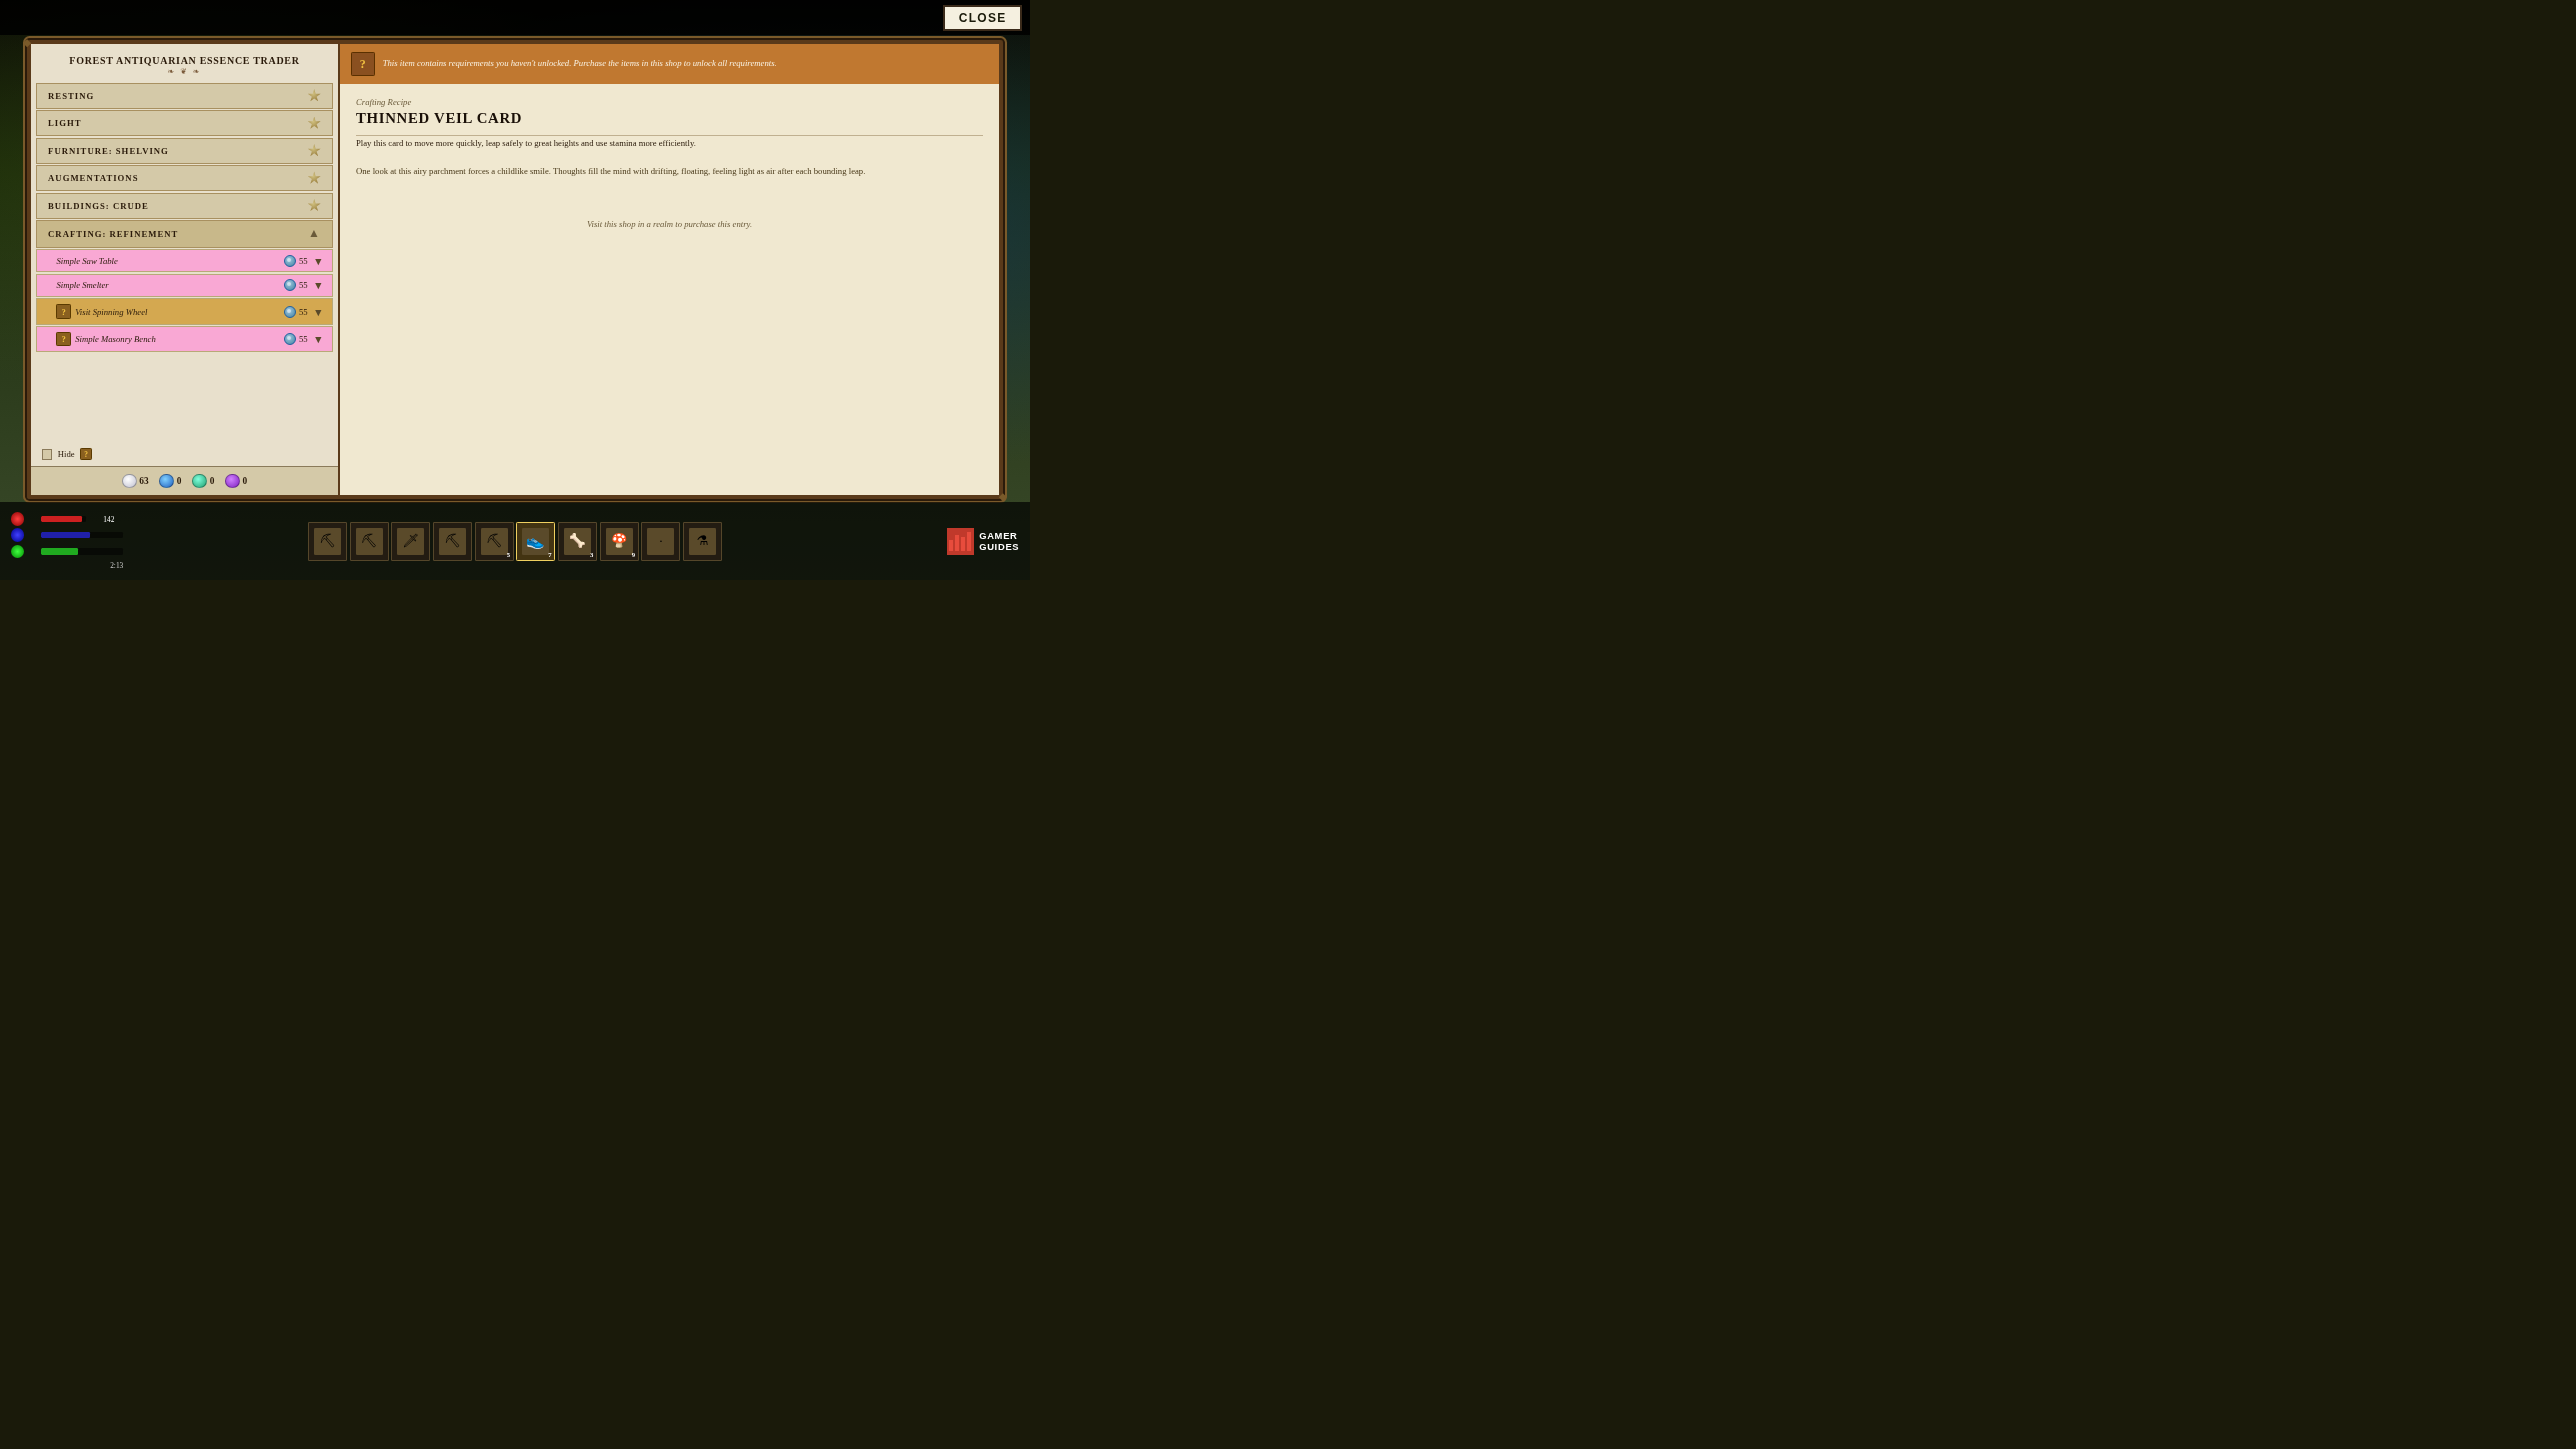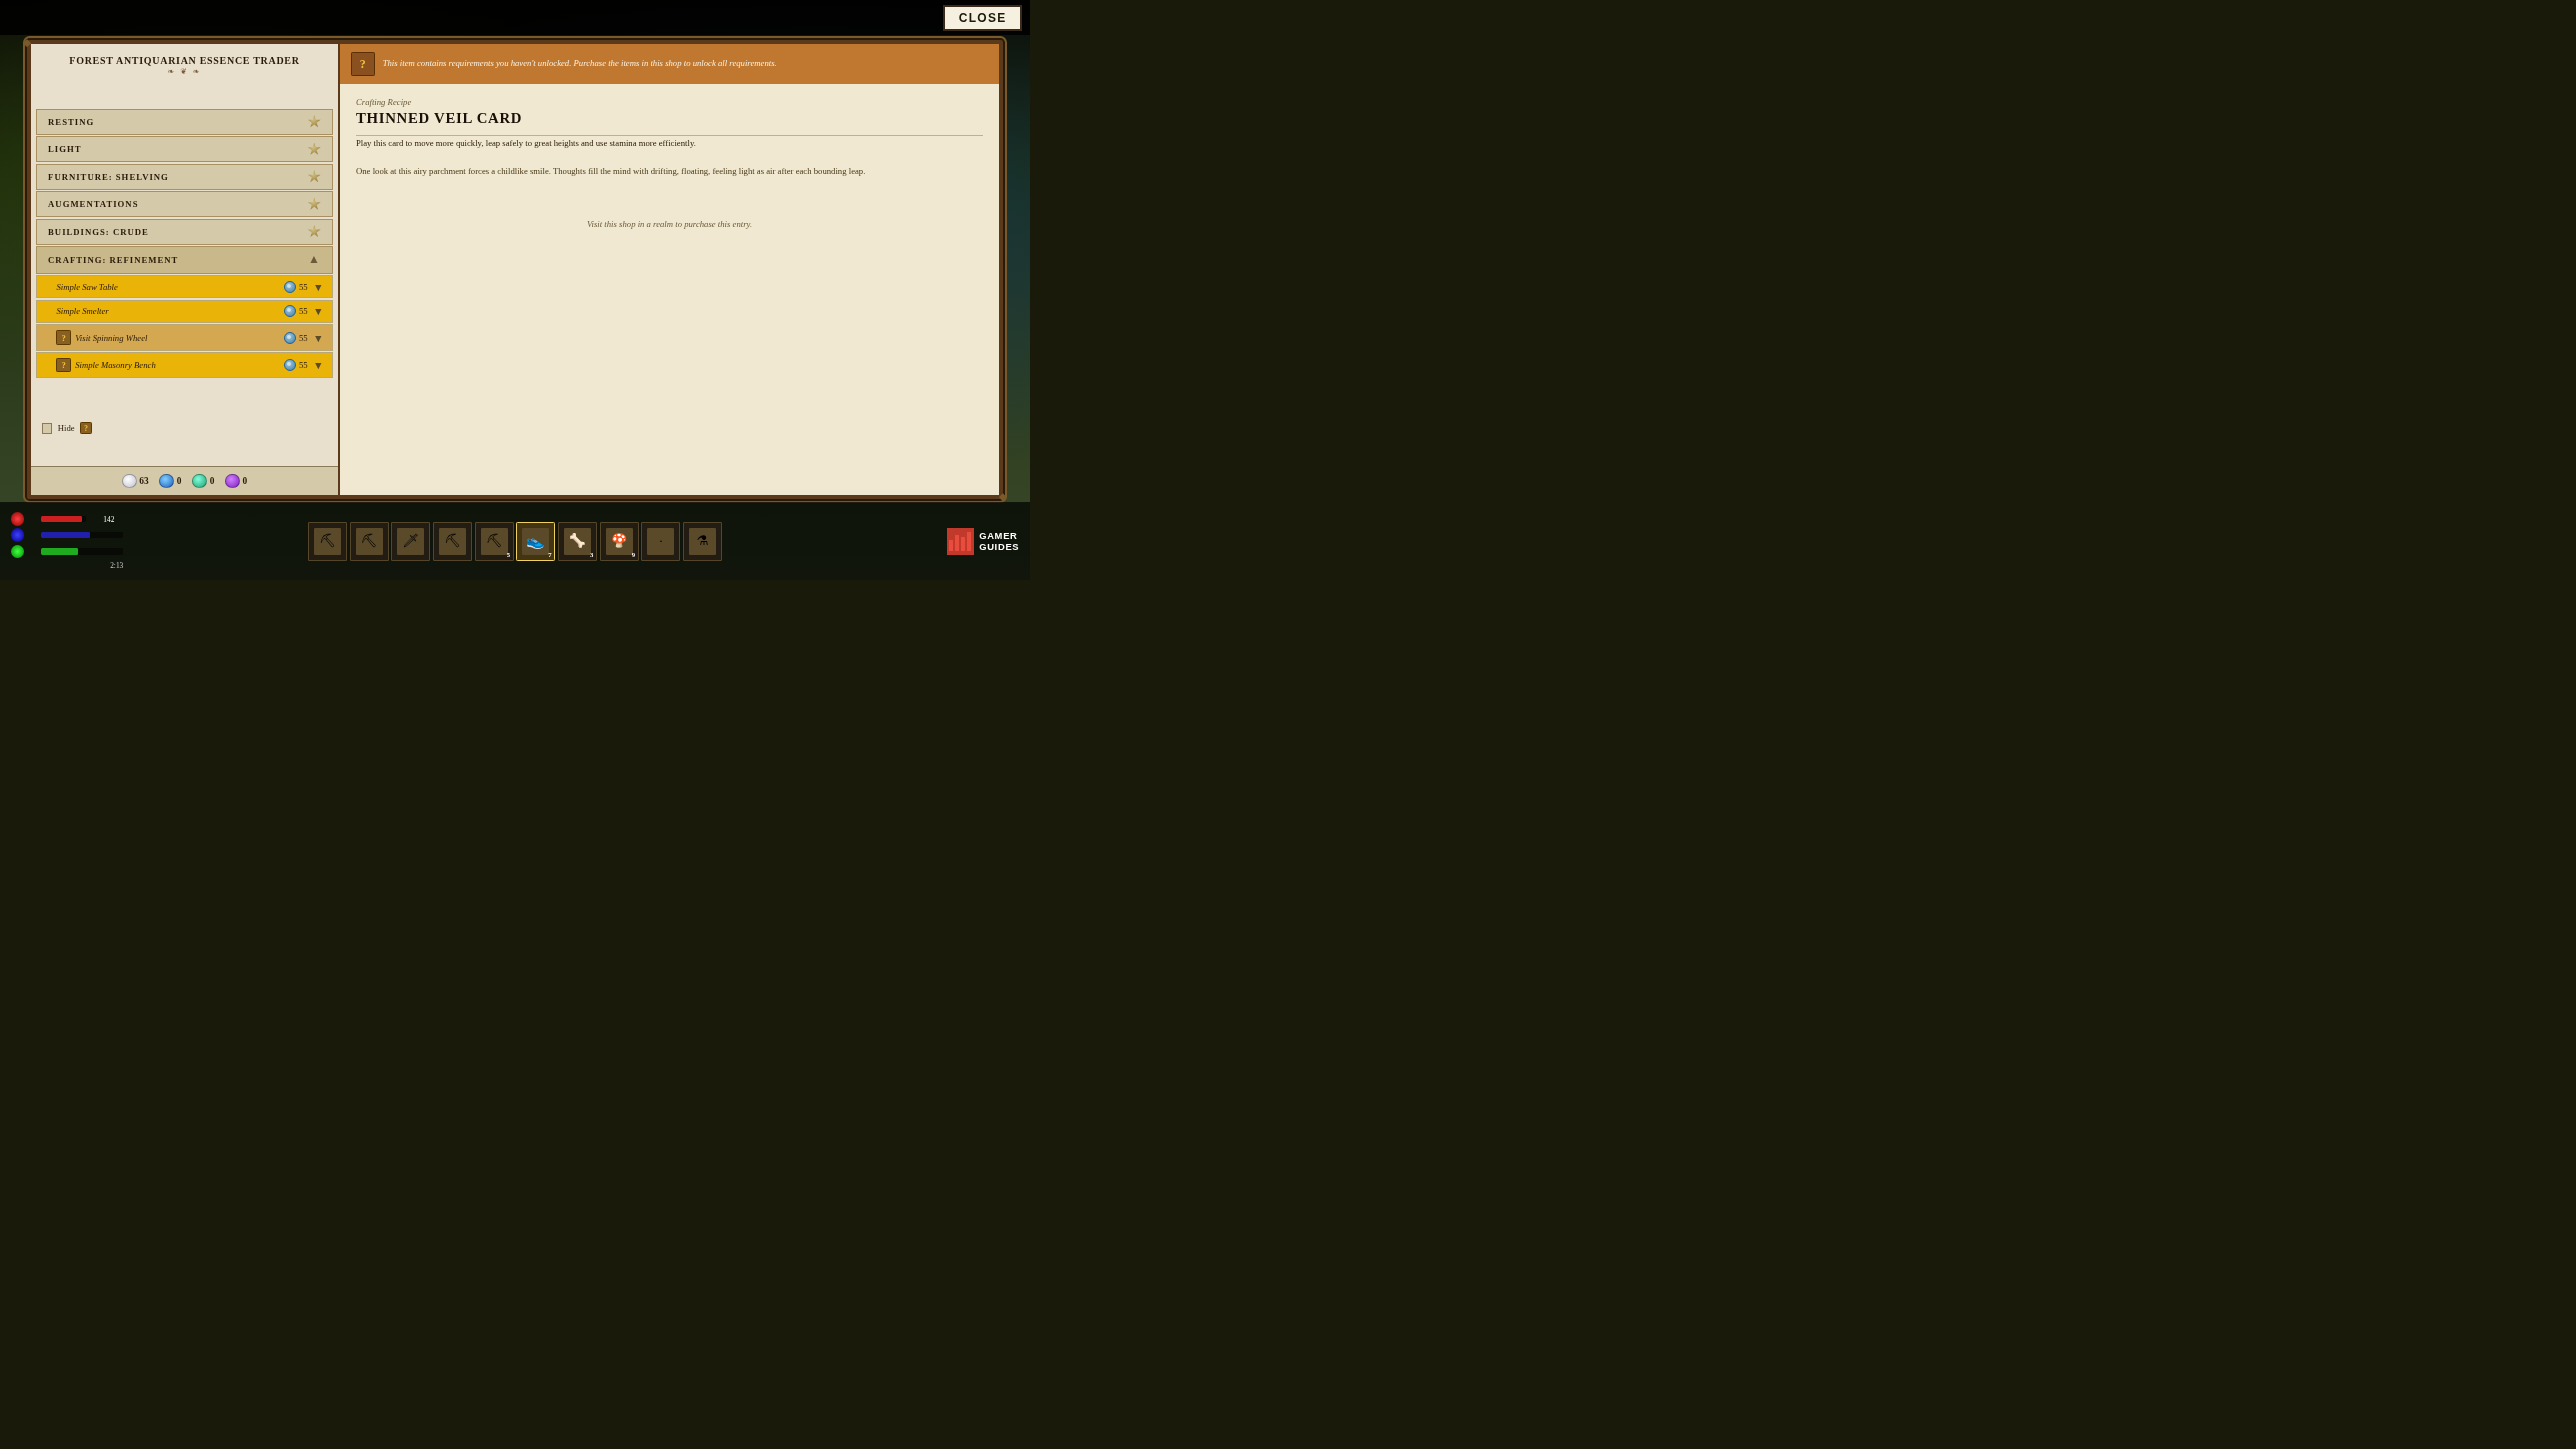--- a/index.html
+++ b/index.html
@@ -88,21 +88,20 @@
     .dialog-frame::after { bottom: -8px; right: -8px; }
 
     
     .left-panel {
       width: 309px;
       min-width: 309px;
       background: #e8e0cc;
       display: flex;
       flex-direction: column;
       border-right: 2.7px solid #5a3a1a;
-      gap: 26px;
     }
 
     
     .shop-title {
       text-align: center;
       padding: 10.7px 5.4px 2.7px;
       background: #e8e0cc;
     }
 
     .shop-title-text {
@@ -148,21 +147,21 @@
     .category-item.active {
       background: #c8b88a;
     }
 
     
     .sub-item {
       display: flex;
       align-items: center;
       padding: 4.7px 8px 4.7px 19px;
       margin: 1.3px 5.4px;
-      background: #eab308;
+      background: #f9a8d4;
       border: 0.7px solid #b8a878;
       cursor: pointer;
       position: relative;
     }
 
     .sub-item.highlighted {
       background: #d4a850;
     }
 
     .sub-item-name {

